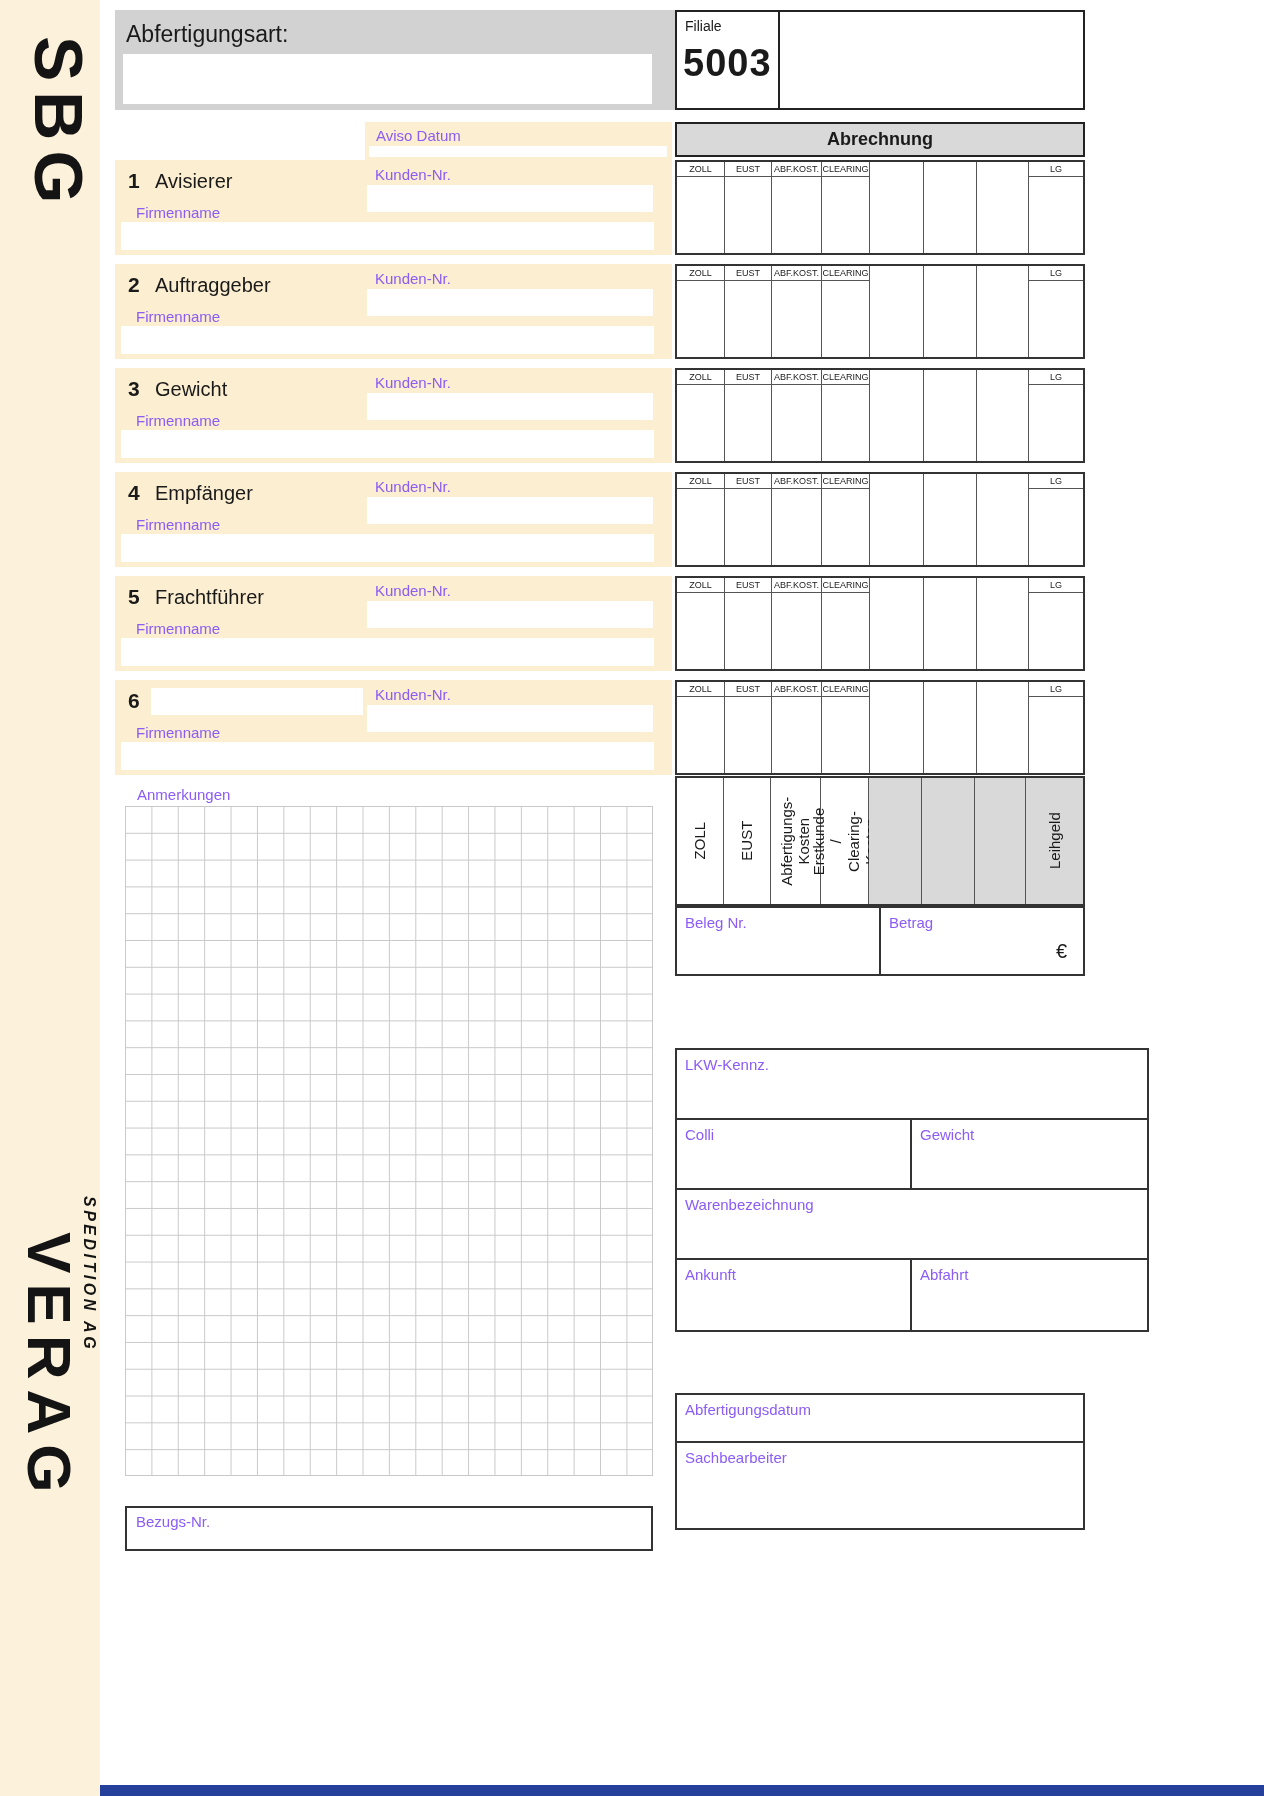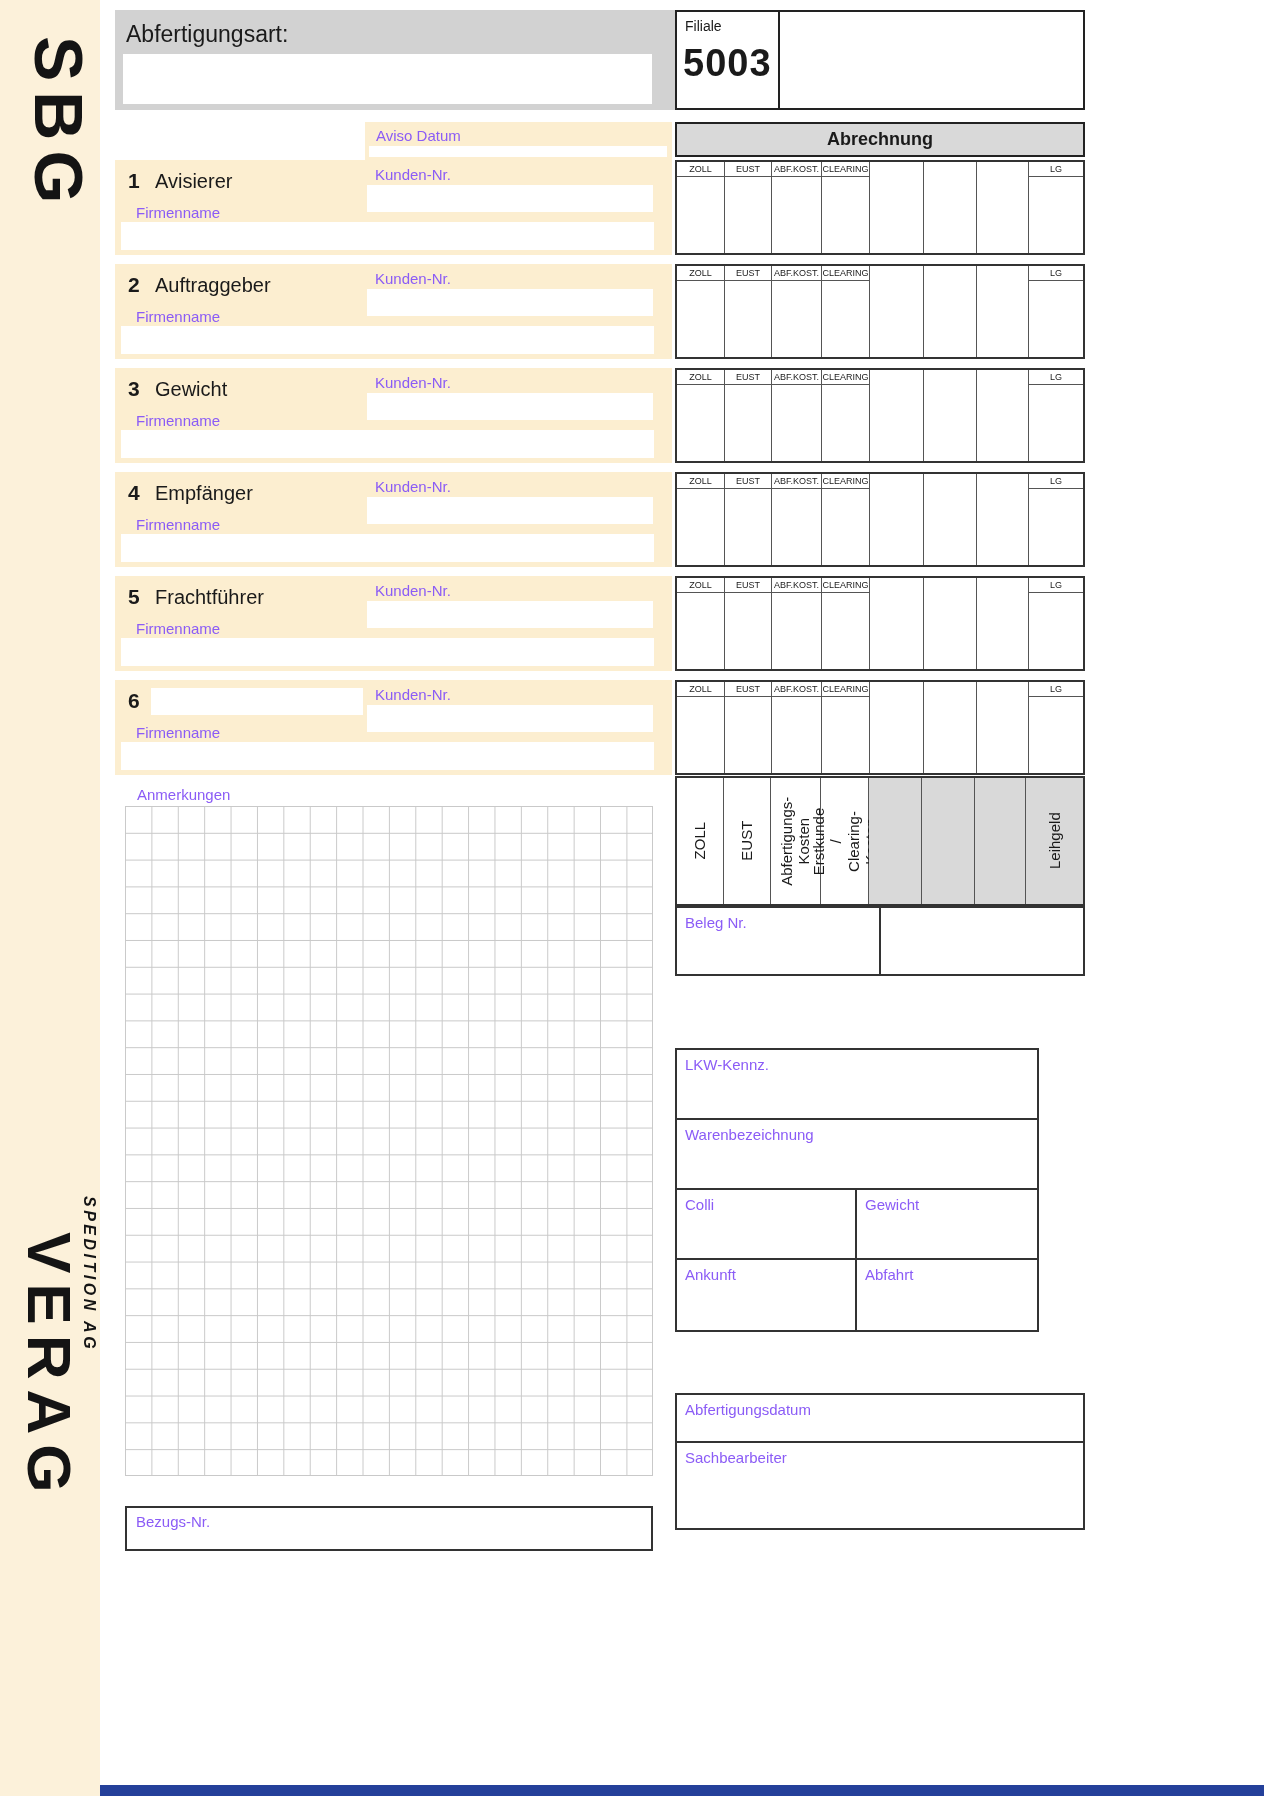--- a/index.html
+++ b/index.html
@@ -74,21 +74,21 @@
 
   
   .anm-label { position:absolute; left:137px; top:786px; }
   .anm-grid { position:absolute; left:125px; top:806px; width:528px; height:670px;
     background-image: linear-gradient(to right,#c9c9c9 1px,transparent 1px),
                       linear-gradient(to bottom,#c9c9c9 1px,transparent 1px);
     background-size:26.4px 26.8px;
     border-right:1px solid #c9c9c9; border-bottom:1px solid #c9c9c9; }
 
   
-  .shipment { position:absolute; left:675px; top:1048px; width:364px; border:2px solid #333; background:#ffffff; }
+  .shipment { position:absolute; left:675px; top:1048px; width:474px; border:2px solid #333; background:#ffffff; }
   .srow { position:relative; height:70px; border-bottom:2px solid #333; }
   .srow:last-child { border-bottom:none; }
   .srow > .flabel { position:absolute; left:8px; top:6px; }
   .split { display:flex; }
   .scell { position:relative; width:50%; height:100%; }
   .scell:first-child { border-right:2px solid #333; }
   .scell .flabel { position:absolute; left:8px; top:6px; }
 
   .sachbox { position:absolute; left:675px; top:1393px; width:410px; border:2px solid #333; background:#ffffff; }
   .sach-row1 { position:relative; height:48px; border-bottom:2px solid #333; }
@@ -336,40 +336,44 @@
     <div class="vcol c6 gray"></div>
     <div class="vcol c7 gray">
         <span class="vlabel">Leihgeld</span>
       </div>
   </div>
 
   <div class="beleg-betrag">
     <div class="beleg-cell">
       <span class="flabel">Beleg Nr.</span>
     </div>
+    <div class="betrag-cell">
+      <span class="flabel">Betrag</span>
+      <span class="euro">€</span>
+    </div>
   </div>
 
   <div class="flabel anm-label">Anmerkungen</div>
   <div class="anm-grid"></div>
 
   <div class="shipment">
     <div class="srow">
       <span class="flabel">LKW-Kennz.</span>
     </div>
-    <div class="srow">
-      <span class="flabel">Warenbezeichnung</span>
-    </div>
     <div class="srow split">
       <div class="scell">
         <span class="flabel">Colli</span>
       </div>
       <div class="scell">
         <span class="flabel">Gewicht</span>
       </div>
     </div>
+    <div class="srow">
+      <span class="flabel">Warenbezeichnung</span>
+    </div>
     <div class="srow split">
       <div class="scell">
         <span class="flabel">Ankunft</span>
       </div>
       <div class="scell">
         <span class="flabel">Abfahrt</span>
       </div>
     </div>
   </div>
 

